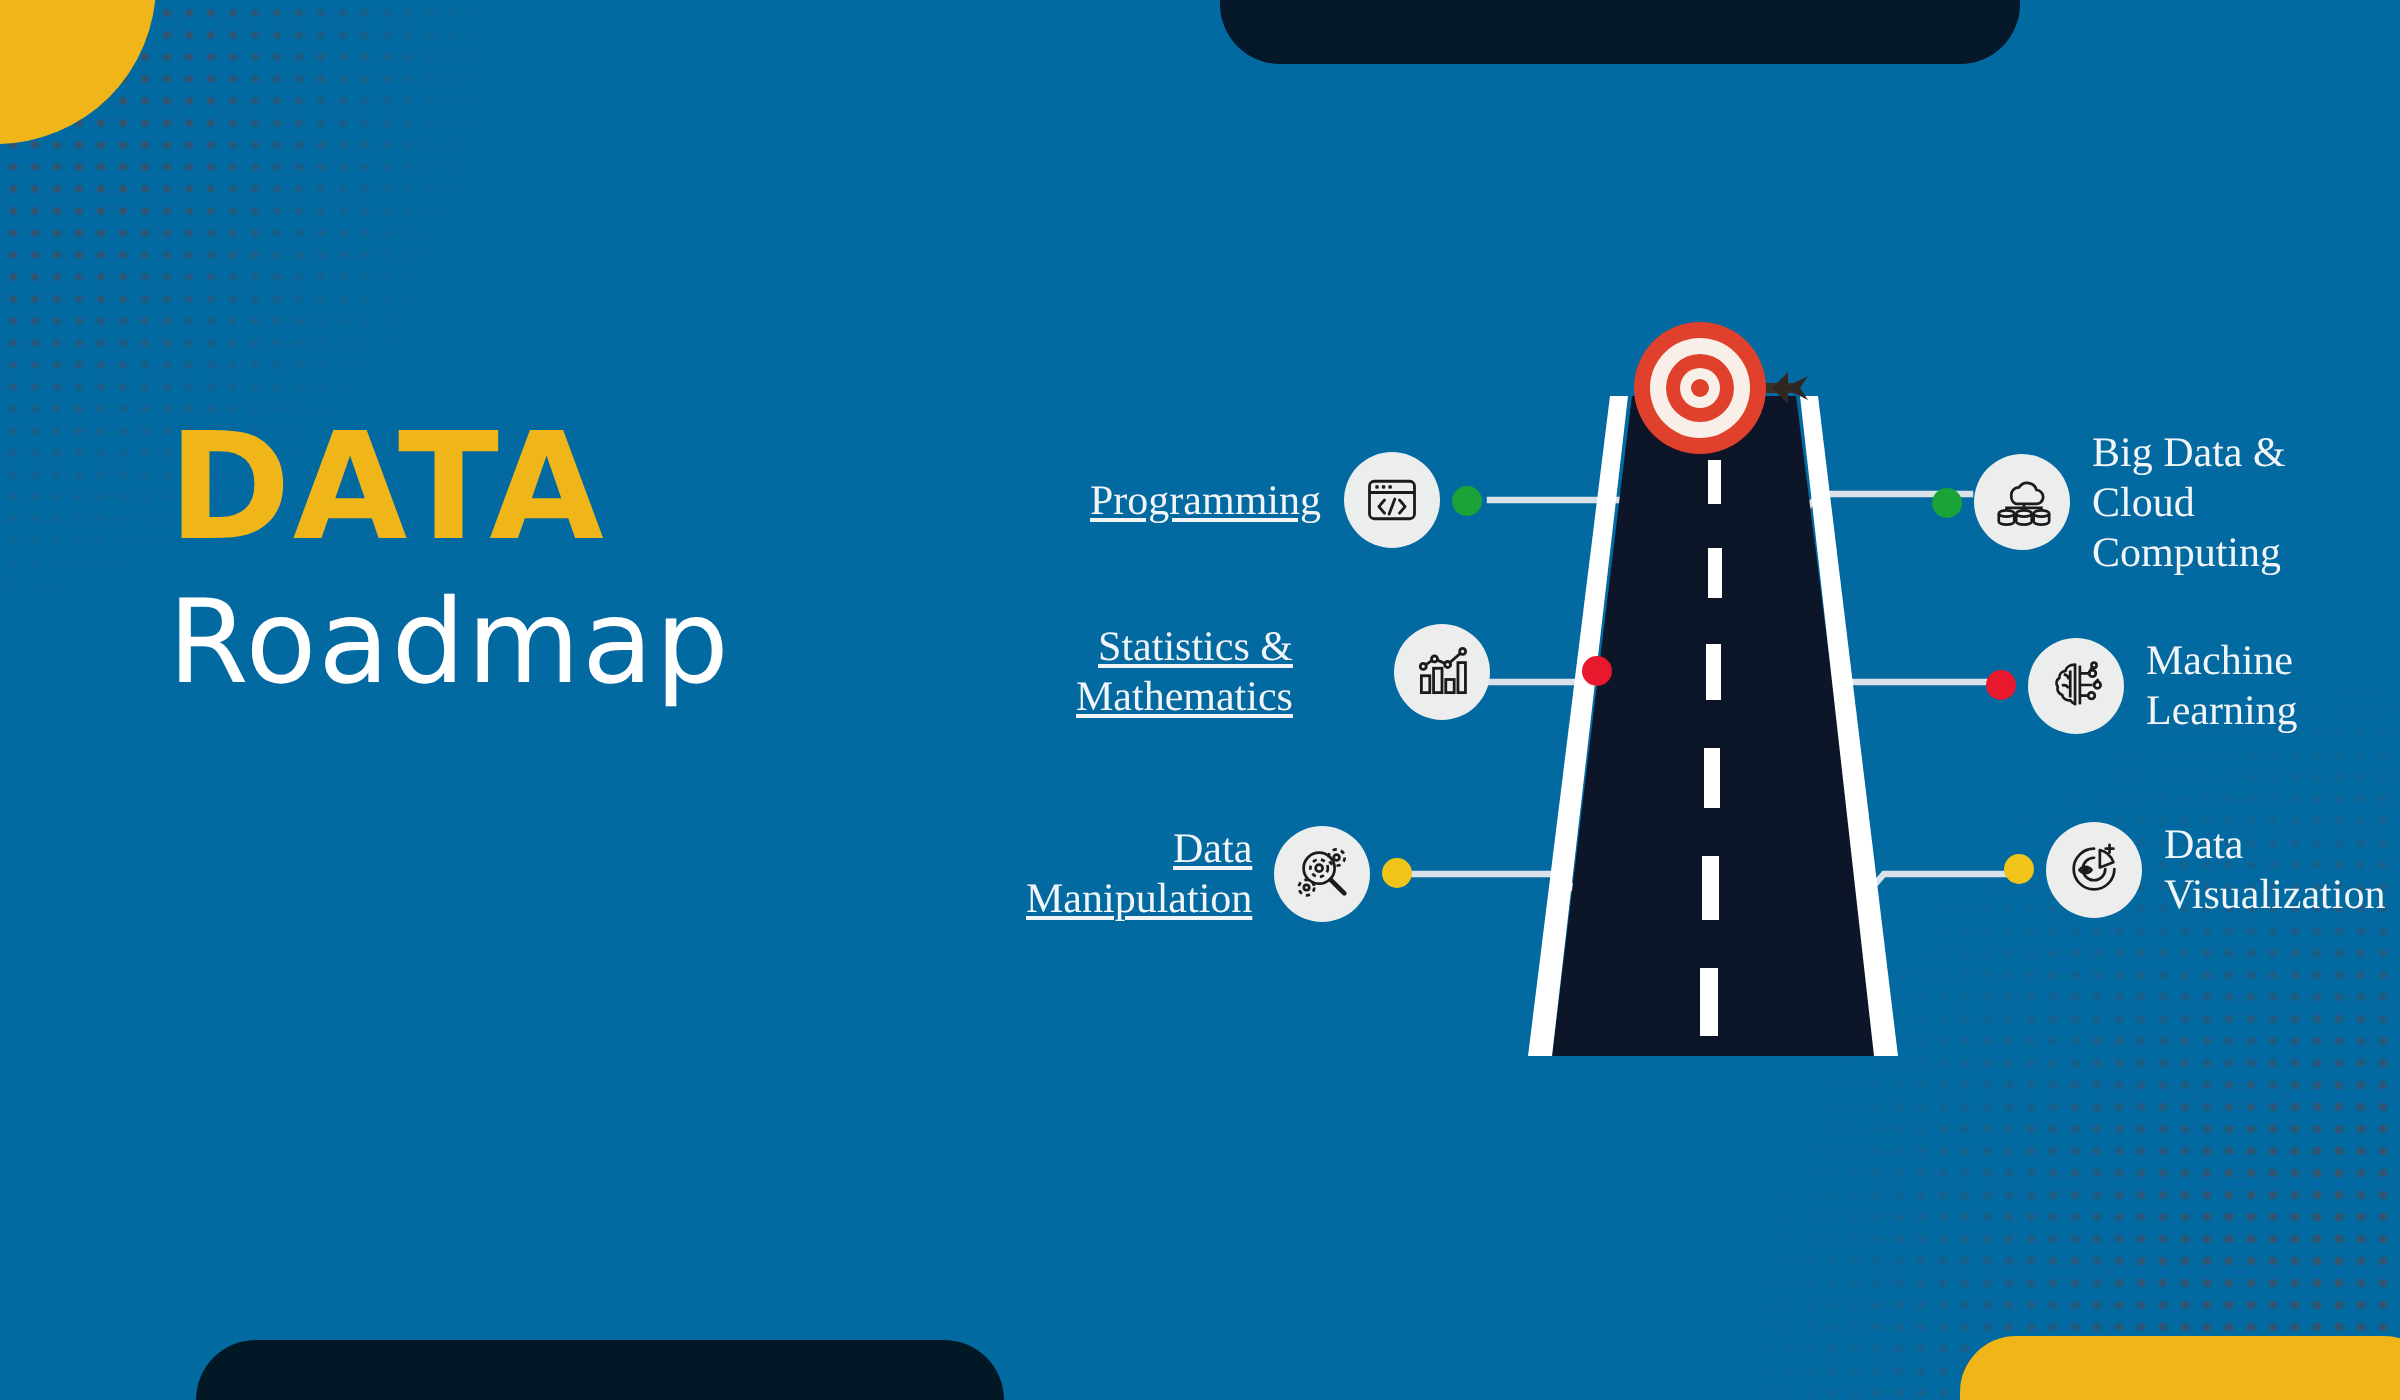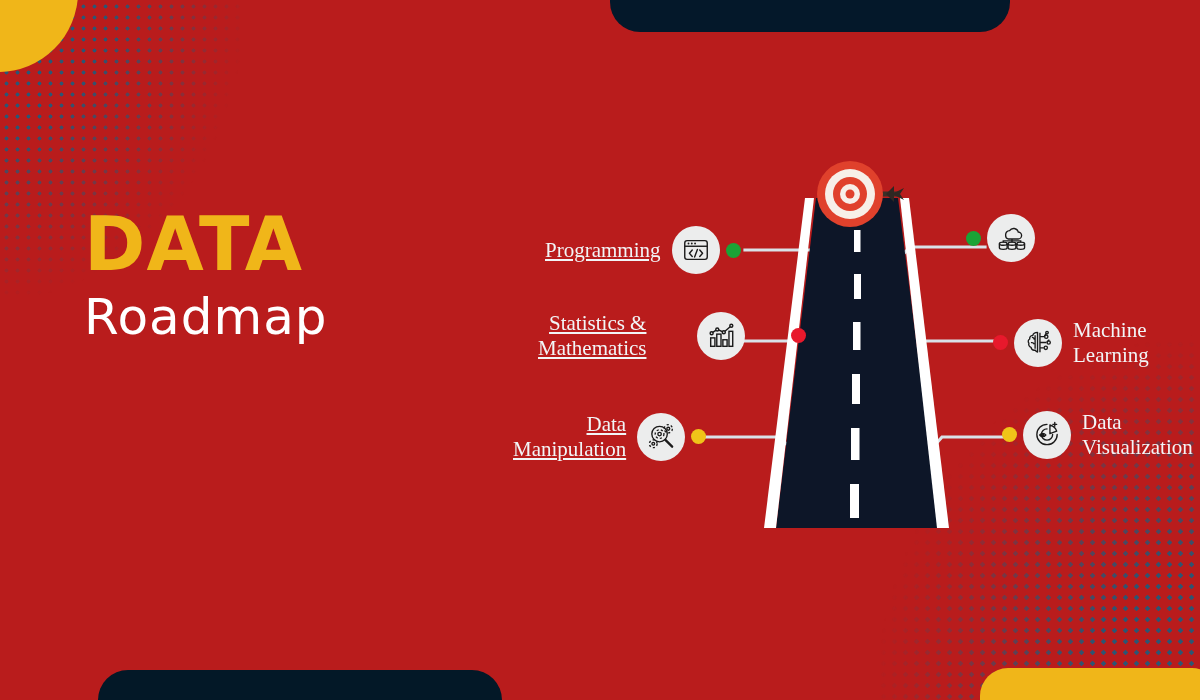--- a/index.html
+++ b/index.html
@@ -11,21 +11,21 @@
     height: 700px;
     overflow: hidden;
     font-family: "Liberation Sans", sans-serif;
     background: #04223a;
   }
 
   #poster {
     position: relative;
     width: 1200px;
     height: 700px;
-    background: #b91c1c;
+    background: #0369a1;
     overflow: hidden;
   }
 
   
   .halftone {
     position: absolute;
     pointer-events: none;
   }
   .halftone.tl {
     left: -10px; top: -10px;
@@ -88,21 +88,21 @@
     line-height: 0.98;
     letter-spacing: 1px;
     margin: 0;
     white-space: nowrap;
   }
   .title-line.l2 { letter-spacing: 0px; }
   .subtitle {
     font-family: "DejaVu Sans", sans-serif;
     font-weight: 400;
     color: #ffffff;
-    font-size: 50px;
+    font-size: 58px;
     line-height: 1.05;
     letter-spacing: 1px;
     margin: 10px 0 0 0;
   }
 
   
   .road-wrap {
     position: absolute;
     left: 740px;
     top: 150px;
@@ -291,20 +291,23 @@
         <path d="M16.5 18.5 H7.5 V20"></path>
         <path d="M16.5 18.5 H25.5 V20"></path>
         <ellipse cx="7.5" cy="21.4" rx="4" ry="1.6"></ellipse>
         <path d="M3.5 21.4v4.2c0 .9 1.8 1.6 4 1.6s4-.7 4-1.6v-4.2"></path>
         <ellipse cx="16.5" cy="21.4" rx="4" ry="1.6"></ellipse>
         <path d="M12.5 21.4v4.2c0 .9 1.8 1.6 4 1.6s4-.7 4-1.6v-4.2"></path>
         <ellipse cx="25.5" cy="21.4" rx="4" ry="1.6"></ellipse>
         <path d="M21.5 21.4v4.2c0 .9 1.8 1.6 4 1.6s4-.7 4-1.6v-4.2"></path>
       </svg>
     </div>
+    <div class="node-label">Big Data &amp;
+Cloud
+Computing</div>
   </div>
 
   <div class="node right" id="node-ml">
     <div class="dot" style="background:#e8192c"></div>
     <div class="icon-circle">
       <svg width="31" height="31" viewBox="0 0 32 32" fill="none" stroke="#1b1b1b" stroke-width="1.4">
         <path d="M15 5.5c-3 0-4.6 1.6-4.9 3.2-2.1.3-3.4 1.9-3.2 3.7-1.6.9-2 3-.8 4.4-.7 1.8.4 3.7 2.2 4.2.4 2 2.3 3.3 4.3 2.9.6 1.3 2.4 2 2.4 2V5.5z" stroke-linejoin="round"></path>
         <path d="M9.2 10.5c1.4.3 2.4 1.2 2.6 2.6M8.2 16.2c1.6-.4 2.8.2 3.4 1.5M12.5 8.5v14"></path>
         <path d="M17.5 6v20"></path>
         <path d="M17.5 10h4.5M17.5 16h6.5M17.5 21.5h4"></path>

